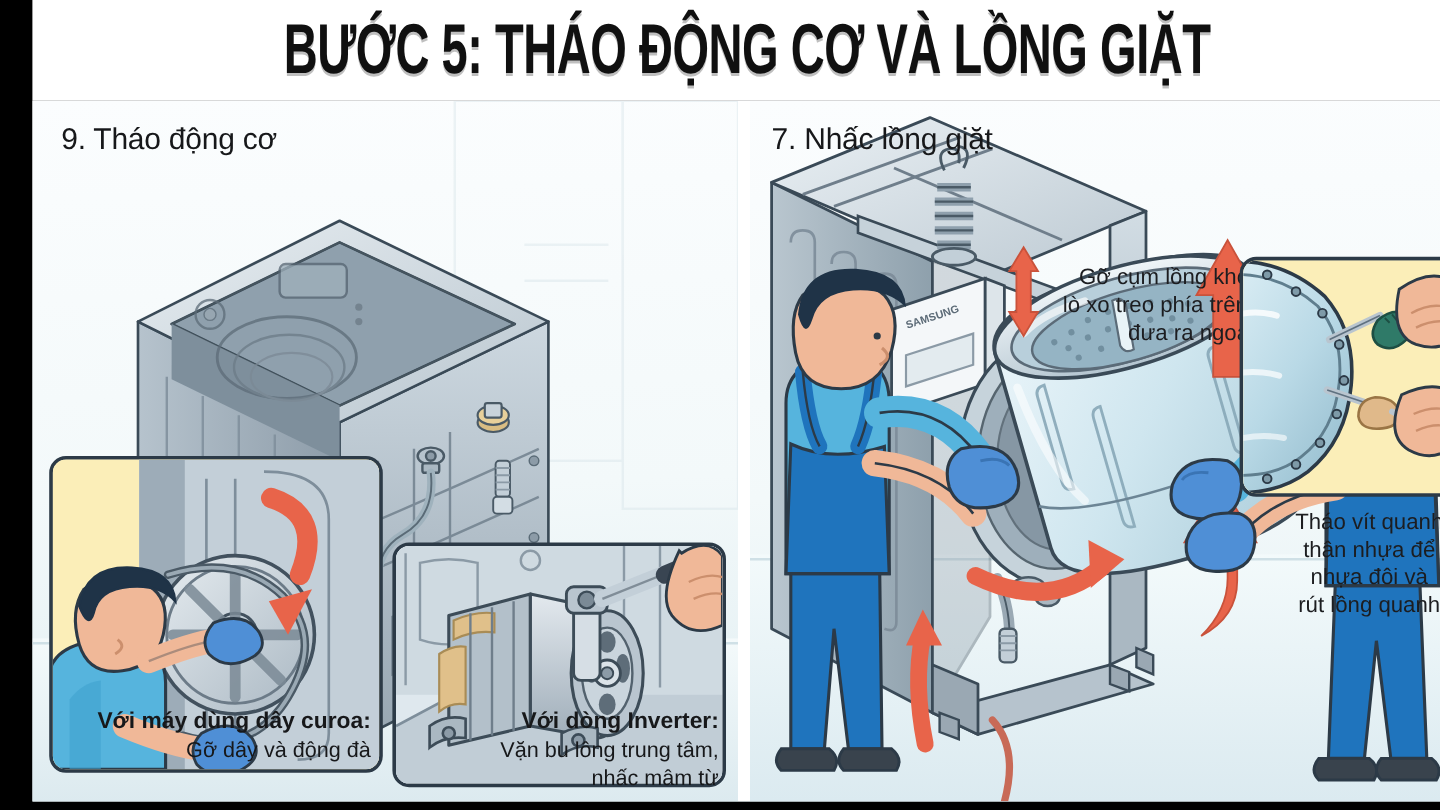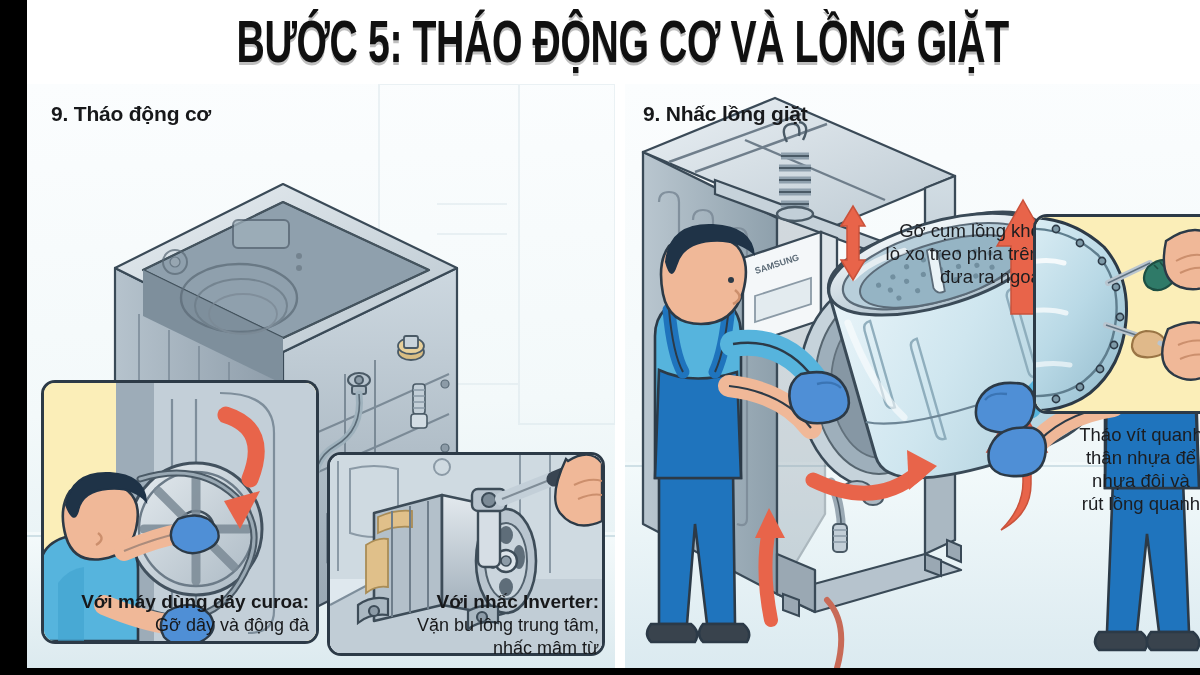--- a/index.html
+++ b/index.html
@@ -42,21 +42,21 @@
   .panel-left{left:0;width:588px;
     background:linear-gradient(178deg,#fbfdfe 0%, #f3f9fa 55%, #dfedf1 100%);}
   .panel-right{left:598px;width:594px;
     background:linear-gradient(178deg,#fbfdfe 0%, #f3f9fa 55%, #dfedf1 100%);}
   .divider{
     position:absolute;left:588px;top:0;width:10px;height:584px;background:#ffffff;
   }
 
   .panel-head{
     position:absolute;top:18px;left:24px;
-    font-size:21px;font-weight:bold;color:#17181a;letter-spacing:-0.2px;
+    font-size:25px;font-weight:normal;color:#17181a;letter-spacing:-0.2px;
   }
   .panel-right .panel-head{left:18px;}
 
   
   .anno{
     position:absolute;color:#1c1d20;font-size:18.5px;line-height:1.24;
     font-weight:normal;
   }
   .anno-top-right{left:804px;top:136px;width:214px;text-align:right;}
   .anno-side-right{left:1034px;top:340px;width:160px;text-align:center;}
@@ -337,21 +337,21 @@
             <circle cx="152" cy="162" r="5" fill="#8c9ba7"></circle>
           </g>
         </svg>
       </div>
 
       <div class="cap cap-belt">
         <span class="ttl">Với máy dùng dây curoa:</span>
         <span class="sub">Gỡ dây và động đà</span>
       </div>
       <div class="cap cap-inv">
-        <span class="ttl">Với nhấc Inverter:</span>
+        <span class="ttl">Với dòng Inverter:</span>
         <span class="sub">Vặn bu lông trung tâm,</span>
         <span class="sub">nhấc mâm từ</span>
       </div>
     </div>
 
     <div class="divider"></div>
 
     <div class="panel panel-right">
 
       <svg class="full" width="594" height="584" viewBox="0 0 594 584">
@@ -587,21 +587,21 @@
           <g>
             <path d="M398 300 q-36 -6 -46 20 q-6 24 20 28 q30 4 36 -18 q6 -22 -10 -30 z" fill="#4f8fd6" stroke="#2c3a47" stroke-width="2.6"></path>
             <path d="M382 310 q-16 -2 -22 6" fill="none" stroke="#3a74b4" stroke-width="2.4"></path>
           </g>
           <g>
             <path d="M408 344 q-36 -4 -44 22 q-4 24 22 26 q30 2 34 -20 q4 -22 -12 -28 z" fill="#4f8fd6" stroke="#2c3a47" stroke-width="2.6"></path>
           </g>
         </g>
       </svg>
 
-      <div class="panel-head">9. Nhấc lồng giặt</div>
+      <div class="panel-head">7. Nhấc lồng giặt</div>
     </div>
 
     <div class="anno anno-top-right">
       <div>Gỡ cụm lồng khỏi</div>
       <div>lò xo treo phía trên,</div>
       <div>đưa ra ngoài</div>
     </div>
 
     <div class="anno anno-side-right">
       <div>Tháo vít quanh</div>

